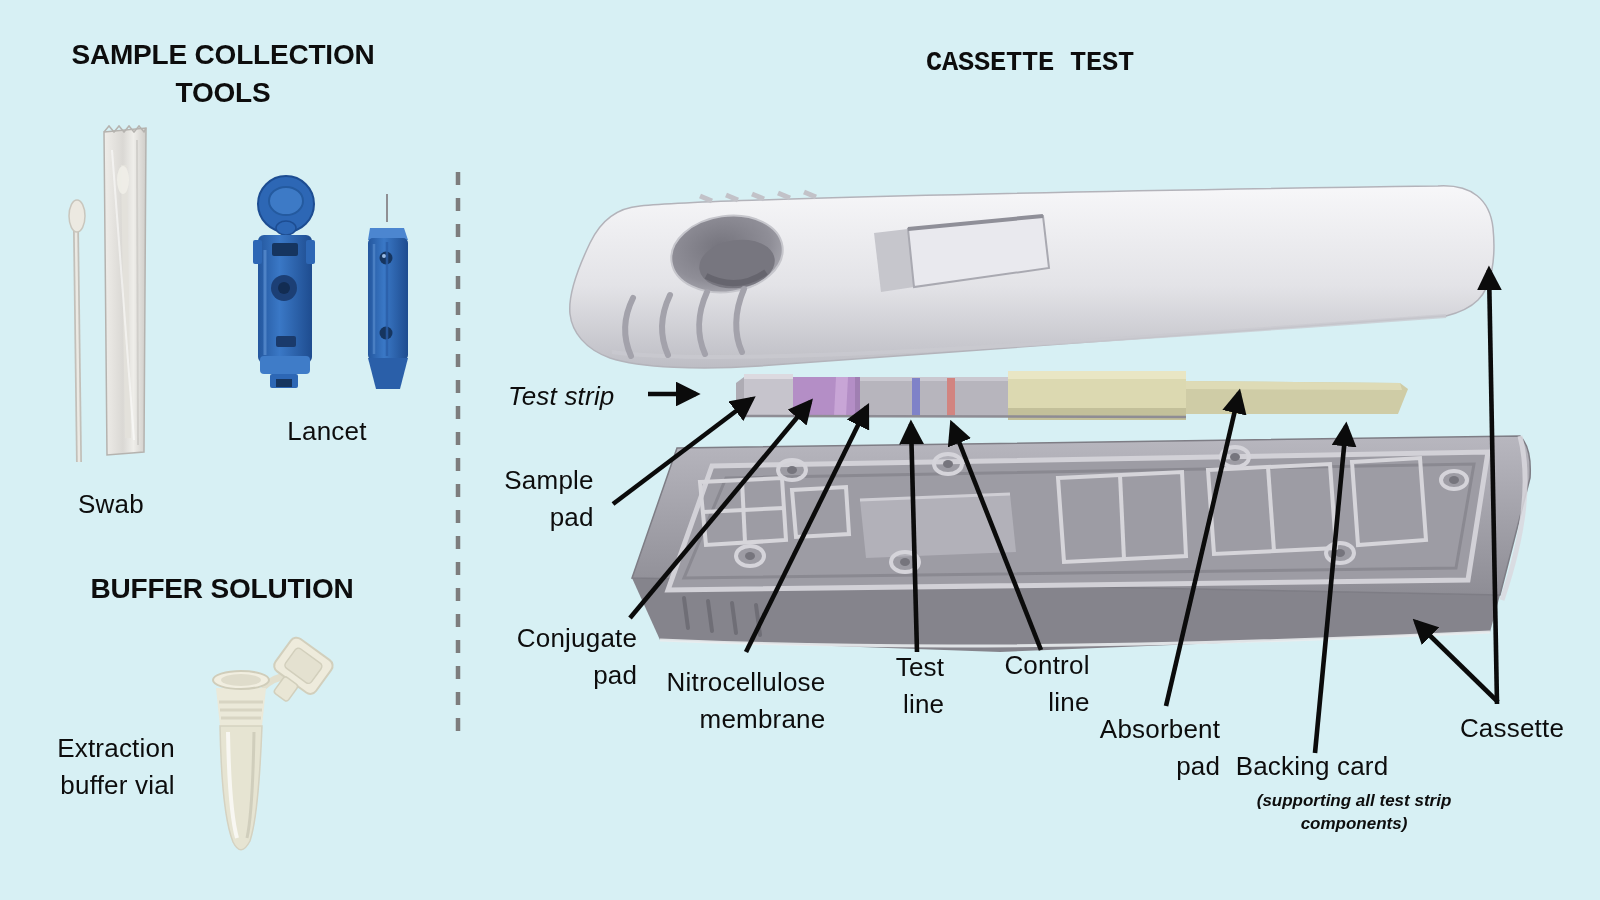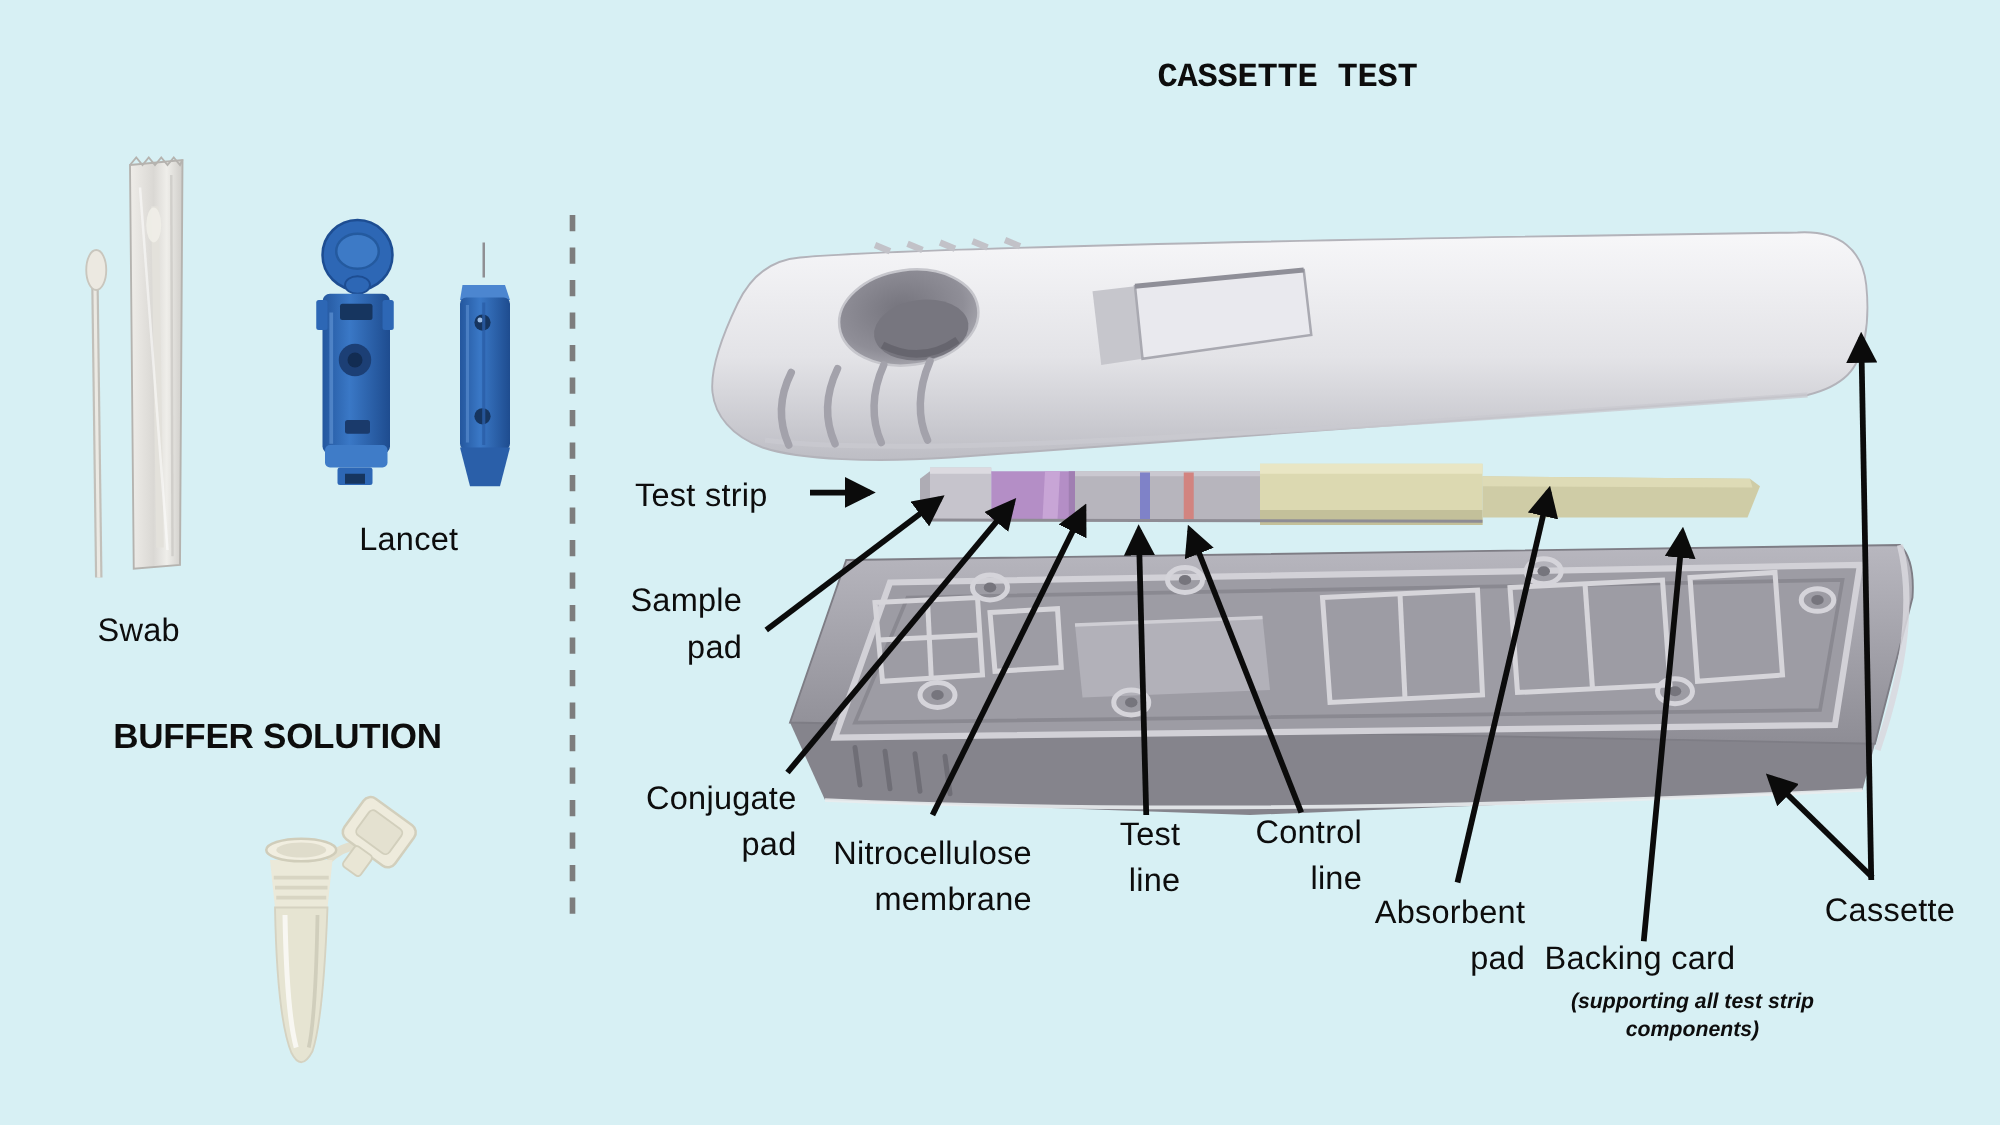--- a/index.html
+++ b/index.html
@@ -13,21 +13,21 @@
   }
   .gfx{position:absolute;left:0;top:0;pointer-events:none;}
   .lbl{
     position:absolute;
     font-size:26px;line-height:37px;
     text-align:right;
     transform:translateX(-50%);
     white-space:pre-line;
     letter-spacing:.2px;
   }
-  .lbl.left{transform:none;text-align:right;}
+  .lbl.left{transform:none;text-align:right;font-style:italic;}
   .hdg{
     position:absolute;
     font-size:28px;line-height:38px;
     font-weight:bold;
     text-align:center;
     transform:translateX(-50%);
     white-space:pre-line;
     letter-spacing:-.2px;
   }
   .note{
@@ -261,27 +261,31 @@
       <line x1="746" y1="652" x2="867" y2="407" marker-end="url(#ah)"></line>
       <line x1="917" y1="652" x2="911" y2="424" marker-end="url(#ah)"></line>
       <line x1="1041" y1="650" x2="952" y2="424" marker-end="url(#ah)"></line>
       <line x1="1166" y1="706" x2="1239" y2="393" marker-end="url(#ah)"></line>
       <line x1="1315" y1="753" x2="1346" y2="426" marker-end="url(#ah)"></line>
       <line x1="1497" y1="704" x2="1489" y2="270" marker-end="url(#ah)"></line>
       <line x1="1498" y1="702" x2="1416" y2="622" marker-end="url(#ah)"></line>
     </g>
   </svg>
 
+  <div class="hdg" style="left:223px;top:36px;">SAMPLE COLLECTION
+TOOLS</div>
 
   <div class="lbl" style="left:111px;top:486px;">Swab</div>
 
   <div class="lbl" style="left:327px;top:413px;">Lancet</div>
 
   <div class="hdg" style="left:222px;top:570px;">BUFFER SOLUTION</div>
 
+  <div class="lbl" style="left:116px;top:730px;">Extraction
+buffer vial</div>
 
   <div class="hdg" style="left:1030px;top:44px;font-size:27px;font-family:Liberation Mono, monospace;">CASSETTE TEST</div>
 
   <div class="lbl left" style="left:508px;top:378px;">Test strip</div>
 
   <div class="lbl" style="left:549px;top:462px;">Sample
 pad</div>
 
   <div class="lbl" style="left:535px;top:620px;margin-left:42px;">Conjugate
 pad</div>

